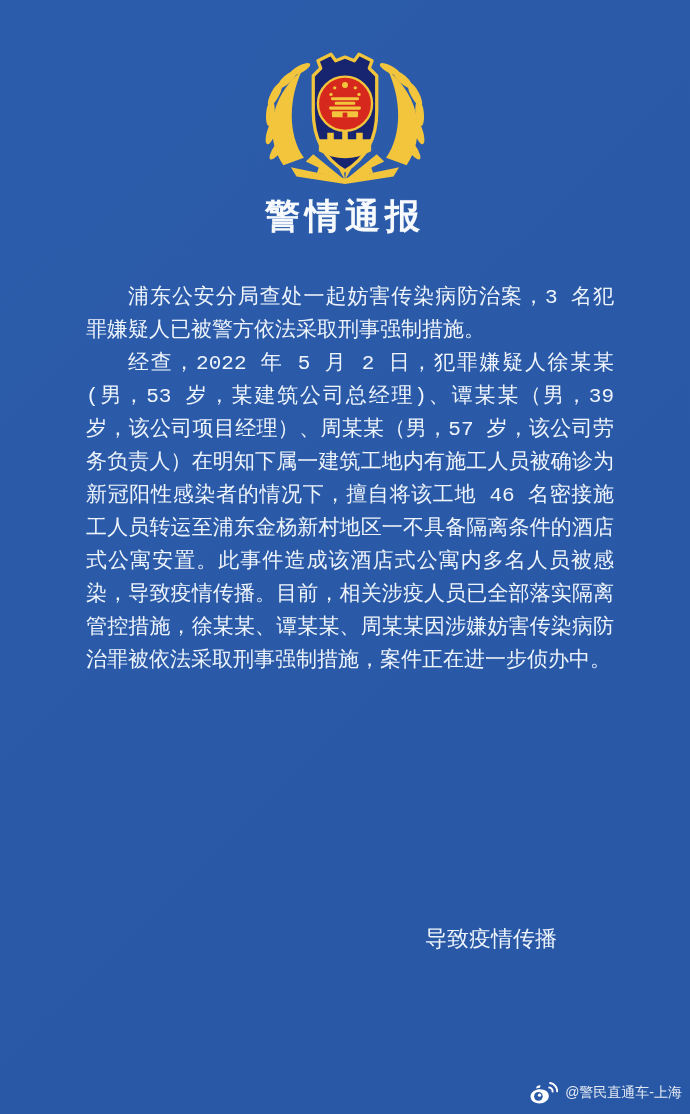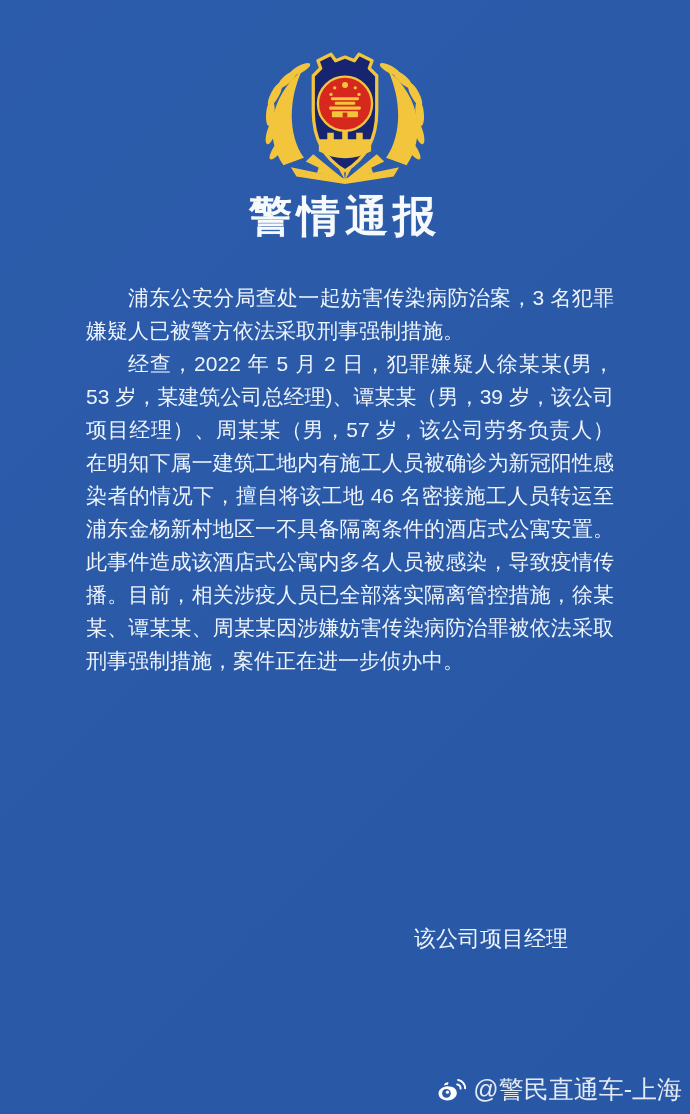--- a/index.html
+++ b/index.html
@@ -22,35 +22,36 @@
     height: 140px;
   }
   .badge-wrap svg { width: 100%; height: 100%; display: block; }
   .notice-title {
     position: absolute;
     top: 190px;
     left: 0;
     width: 100%;
     text-align: center;
     color: #f7fafd;
-    font-size: 43px;
+    font-size: 35px;
     font-weight: bold;
     letter-spacing: 5px;
     line-height: 52px;
     text-shadow: 0 0 1px rgba(255,255,255,0.35);
   }
   .notice-body {
     position: absolute;
     top: 281px;
     left: 86px;
     right: 76px;
     color: #eef4fb;
     font-size: 21px;
     line-height: 33px;
     text-align: justify;
+    font-family: Liberation Mono, monospace;
   }
   .notice-body p {
     text-indent: 2em;
     margin: 0;
   }
   .signature {
     position: absolute;
     top: 924px;
     right: 79px;
     width: 240px;
@@ -61,21 +62,21 @@
   }
   .signature .sig-date { margin-top: 17px; }
   .watermark {
     position: absolute;
     right: 8px;
     bottom: 8px;
     display: flex;
     align-items: center;
     gap: 7px;
     color: rgba(255,255,255,0.88);
-    font-size: 25px;
+    font-size: 14px;
   }
   .watermark svg { width: 30px; height: 26px; display: block; }
 </style>
 </head>
 <body>
 
 <div class="page">
 
   <div class="badge-wrap">
     <svg viewBox="0 0 200 150" xmlns="http://www.w3.org/2000/svg" aria-hidden="true">
@@ -135,21 +136,21 @@
   </div>
 
   <div class="notice-title">警情通报</div>
 
   <div class="notice-body">
     <p>浦东公安分局查处一起妨害传染病防治案，3 名犯罪嫌疑人已被警方依法采取刑事强制措施。</p>
     <p>经查，2022 年 5 月 2 日，犯罪嫌疑人徐某某(男，53 岁，某建筑公司总经理)、谭某某（男，39 岁，该公司项目经理）、周某某（男，57 岁，该公司劳务负责人）在明知下属一建筑工地内有施工人员被确诊为新冠阳性感染者的情况下，擅自将该工地 46 名密接施工人员转运至浦东金杨新村地区一不具备隔离条件的酒店式公寓安置。此事件造成该酒店式公寓内多名人员被感染，导致疫情传播。目前，相关涉疫人员已全部落实隔离管控措施，徐某某、谭某某、周某某因涉嫌妨害传染病防治罪被依法采取刑事强制措施，案件正在进一步侦办中。</p>
   </div>
 
   <div class="signature">
-    <div class="sig-issuer">该公司项目经理</div>
+    <div class="sig-issuer">导致疫情传播</div>
   </div>
 
   <div class="watermark">
     <span>
       <svg viewBox="0 0 36 30" xmlns="http://www.w3.org/2000/svg" aria-hidden="true">
         <path d="M14,10.5 C20.5,10.5 25,13.8 25,18.5 C25,23.6 19.8,27.5 13.5,27.5 C7.6,27.5 3,24 3,19.3 C3,16.6 4.6,14 7.4,12.4 C9.4,11.2 11.7,10.5 14,10.5 Z M10,8 C11,6.5 13,5.5 15,5.8 L14.4,8.8 C12.8,8.6 11.2,9 10,10 Z" fill="#ffffff"></path>
         <circle cx="12.5" cy="19" r="5.2" fill="#2a59a7"></circle>
         <circle cx="13.8" cy="17.6" r="2" fill="#ffffff"></circle>
         <path d="M25.5,8.5 a4.5,4.5 0 0 1 4,4.8" fill="none" stroke="#ffffff" stroke-width="2.4" stroke-linecap="round"></path>
         <path d="M26.5,3 a10,10 0 0 1 8.5,10" fill="none" stroke="#ffffff" stroke-width="2.4" stroke-linecap="round"></path>

